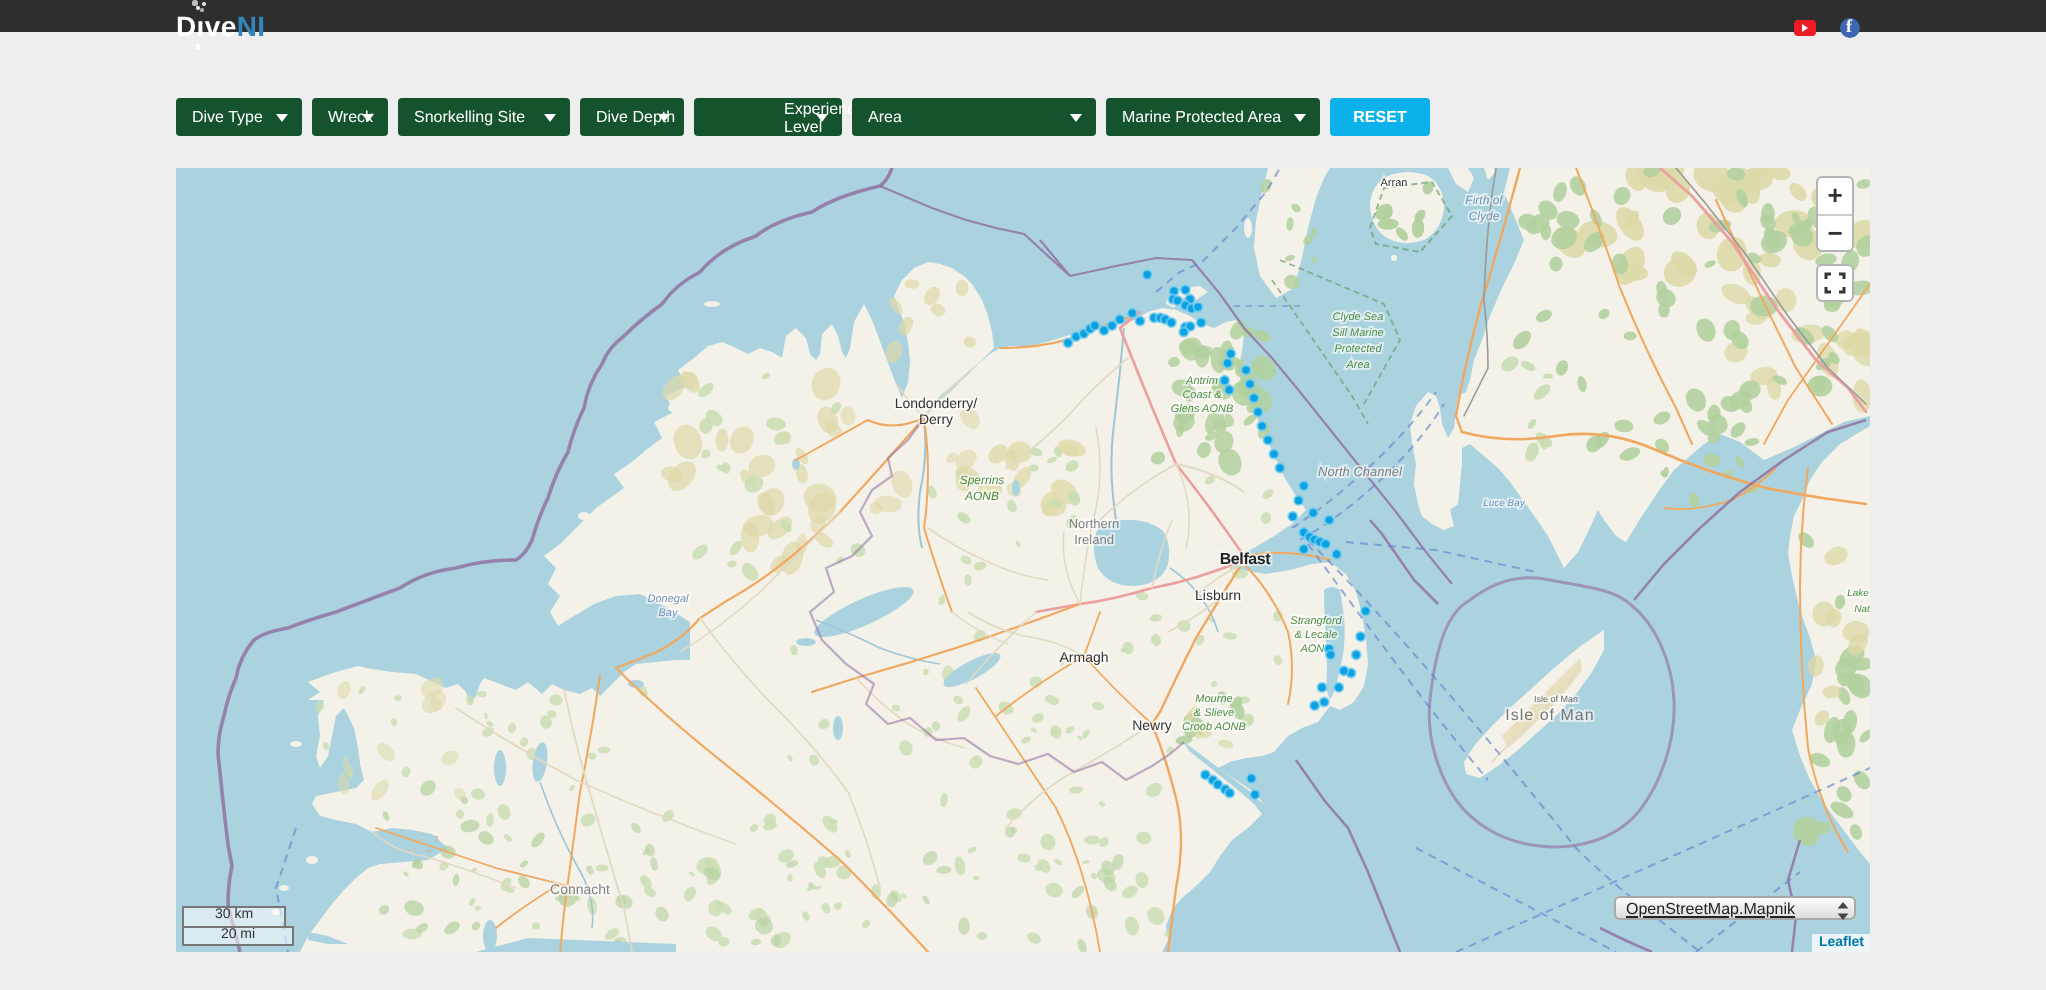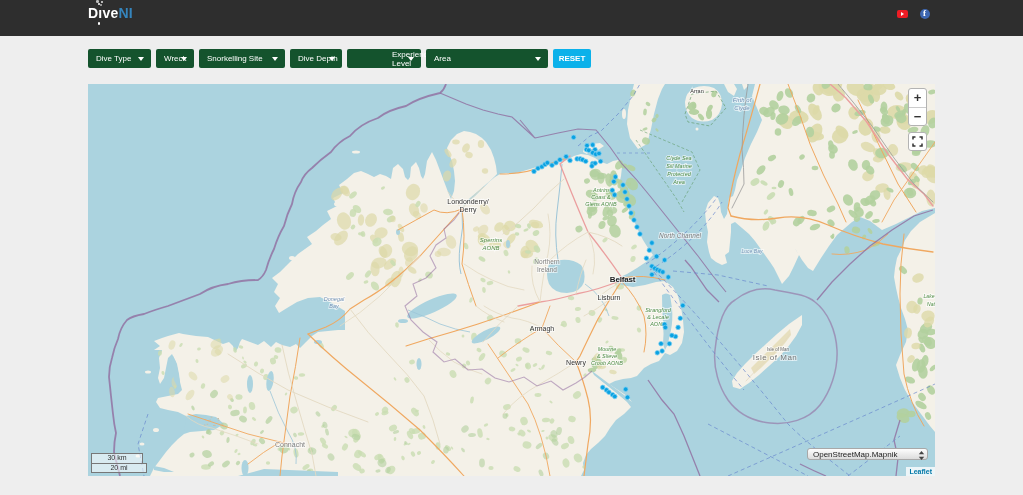--- a/index.html
+++ b/index.html
@@ -1,66 +1,67 @@
 <!DOCTYPE html>
 <html><head>
 <meta charset="utf-8">
 <style>
 html,body{margin:0;padding:0;background:#eeeeee;font-family:"Liberation Sans",sans-serif;}
 #page{position:relative;width:1023px;height:495px;overflow:hidden;background:#eeeeee;}
 
-#nav{position:absolute;left:0;top:0;width:1023px;height:36px;background:#2e2e2e;}
+#nav{position:absolute;left:0;top:0;width:1023px;height:16px;background:#2e2e2e;}
 #logo{position:absolute;left:88px;top:5px;height:18px;font-size:14px;font-weight:bold;color:#fff;letter-spacing:0.2px;}
 #logo .ni{color:#3585bd;}
 #logo .bub{position:absolute;background:#fff;border-radius:50%;}
 #navlinks{position:absolute;left:352px;top:0;height:28px;display:flex;align-items:center;}
 #navlinks a{color:#fff;font-size:8.5px;letter-spacing:-0.3px;font-weight:bold;text-decoration:none;margin:0 6.6px;white-space:nowrap;}
 #yt{position:absolute;left:897px;top:10px;width:11px;height:8px;background:#ed1c24;border-radius:2px;}
 #yt:after{content:"";position:absolute;left:4px;top:2px;border-left:3.5px solid #fff;border-top:2px solid transparent;border-bottom:2px solid transparent;}
 #fb{position:absolute;left:920px;top:9px;width:10px;height:10px;background:#3e67b1;border-radius:50%;}
 #fb:after{content:"f";position:absolute;left:3px;top:-1px;color:#fff;font-size:9px;font-weight:bold;font-family:"Liberation Serif",serif;}
 
 #search{position:absolute;left:88px;top:28px;width:847px;height:15px;background:#fff;}
 #search span{color:#9a9a9a;font-size:9px;position:absolute;left:6px;top:3px;}
 
 #filters{position:absolute;left:88px;top:49px;height:19px;display:flex;}
 .fbtn{background:#14532d;color:#fff;font-size:8px;height:19px;border-radius:2px;margin-right:5px;position:relative;display:flex;align-items:center;padding-left:8px;box-sizing:border-box;}
 .fbtn .arr{position:absolute;right:7px;top:8px;width:0;height:0;border-left:3.5px solid transparent;border-right:3.5px solid transparent;border-top:4px solid #fff;}
-#reset{background:#0bb1ea;color:#fff;font-weight:bold;font-size:8px;height:19px;width:38px;border-radius:2px;display:flex;align-items:center;justify-content:center;}
+#reset{background:#0bb1ea;color:#fff;font-weight:bold;font-size:8px;height:19px;width:50px;border-radius:2px;display:flex;align-items:center;justify-content:center;}
 
 #map{position:absolute;left:88px;top:84px;width:847px;height:392px;background:#abd3df;overflow:hidden;}
 #map svg{position:absolute;left:0;top:0;}
 
 .lbox{position:absolute;background:#fff;border:1px solid #b3b3b3;border-radius:3px;box-sizing:border-box;}
 #zoomctl{left:820px;top:4px;width:19px;height:38px;}
 #zoomctl .zb{width:100%;height:18px;text-align:center;font-size:13px;font-weight:bold;color:#333;line-height:18px;}
 #zoomctl .sep{border-top:1px solid #ccc;}
 #fullctl{left:820px;top:48px;width:19px;height:19px;}
 #scalectl{position:absolute;left:3px;top:369px;font-size:7px;color:#333;}
 .sline{background:rgba(255,255,255,0.55);border:1.5px solid #777;text-align:center;line-height:8px;box-sizing:border-box;}
 #skm{width:52px;height:10px;border-bottom:none;}
 #smi{width:56px;height:10px;}
-#layersel{position:absolute;left:719px;top:364px;width:121px;height:12px;background:linear-gradient(#fdfdfd,#dcdcdc);border:1px solid #a8a8a8;border-radius:3px;font-size:8px;color:#222;line-height:12px;padding-left:5px;box-sizing:border-box;}
+#layersel{position:absolute;left:719px;top:364px;width:121px;height:12px;background:linear-gradient(#fdfdfd,#dcdcdc);border:1px solid #a8a8a8;border-radius:3px;font-size:8px;color:#222;line-height:12px;padding-left:5px;box-sizing:border-box;text-decoration:underline;}
 #attrib{position:absolute;right:0px;top:383px;height:9px;background:rgba(255,255,255,0.78);font-size:7px;color:#0078A8;padding:0 3px;line-height:9px;font-weight:bold;}
 </style>
 </head>
 <body>
 <div id="page">
   <div id="nav">
     <div id="logo">Dıve<span class="ni">NI</span><span class="bub" style="width:2.2px;height:2.2px;left:10px;top:-2px;"></span><span class="bub" style="width:1.8px;height:1.8px;left:13px;top:-4px;opacity:.85;"></span><span class="bub" style="width:2.6px;height:2.6px;left:8px;top:-5px;opacity:.7;"></span><span class="bub" style="width:1.6px;height:1.6px;left:12px;top:-1px;opacity:.6;"></span><span class="bub" style="width:2.6px;height:2.6px;left:9.6px;top:17px;"></span></div>
     <div id="yt"></div>
     <div id="fb"></div>
   </div>
   <div id="filters">
     <div class="fbtn" style="width:63px;">Dive Type<span class="arr"></span></div>
     <div class="fbtn" style="width:38px;">Wreck<span class="arr"></span></div>
     <div class="fbtn" style="width:86px;">Snorkelling Site<span class="arr"></span></div>
     <div class="fbtn" style="width:52px;">Dive Depth<span class="arr"></span></div>
     <div class="fbtn" style="width:74px;padding-left:45px;">Experience Level<span class="arr"></span></div>
     <div class="fbtn" style="width:122px;">Area<span class="arr"></span></div>
+    <div class="fbtn" style="width:107px;">Marine Protected Area<span class="arr"></span></div>
     <div id="reset">RESET</div>
   </div>
   <div id="map">
     <svg width="847" height="392" viewBox="0 0 847 392">
 <rect x="0" y="0" width="847" height="392" fill="#abd3df"></rect>
 <path d="M257,227 L244,219 L232,213 L220,214 L209,218 L199,224 L191,229 L187,222 L192,214 L186,208 L190,200 L184,194 L192,188 L198,182 L204,176 L210,170 L217,165 L224,160 L219,153 L228,147 L235,141 L243,135 L239,127 L249,122 L245,114 L255,109 L251,101 L259,95 L266,89 L273,87 L280,90 L286,93 L292,90 L298,92 L303,95 L305,84 L310,80 L315,85 L317,93 L320,96 L322,93 L323,83 L328,78 L331,84 L333,92 L335,95 L337,90 L339,77 L344,68 L348,76 L351,84 L354,92 L357,100 L360,108 L363,115 L366,107 L367,97 L366,87 L364,77 L361,70 L359,64 L363,56 L369,50 L376,47 L382,48 L388,50 L394,54 L398,58 L403,66 L406,74 L408,82 L409,90 L403,96 L396,102 L389,108 L382,114 L377,120 L374,124 L380,118 L387,112 L394,105 L401,98 L407,93 L412,90 L418,89 L424,90 L432,88 L442,85 L452,82 L462,80 L472,78 L479,76 L486,72 L493,70 L500,71 L507,74 L513,78 L519,80 L525,77 L530,76 L534,83 L533,92 L531,101 L534,111 L538,120 L543,130 L547,139 L551,148 L555,156 L560,164 L565,171 L558,178 L549,184 L539,190 L530,194 L524,197 L533,201 L545,203 L557,201 L568,198 L577,197 L585,203 L590,212 L593,223 L595,236 L596,248 L594,259 L589,267 L582,271 L577,269 L571,277 L563,280 L556,284 L549,292 L543,294 L535,295 L527,297 L521,300 L527,304 L533,308 L539,312 L544,318 L536,312 L528,306 L519,299 L511,293 L504,288 L500,282 L506,290 L514,297 L523,304 L531,311 L539,318 L543,323 L536,330 L528,336 L522,344 L517,352 L510,359 L503,365 L498,371 L495,379 L496,386 L493,392 L62,392 L66,384 L72,376 L78,368 L84,361 L90,355 L96,350 L102,348 L114,347 L126,346 L136,340 L128,333 L118,331 L108,330 L98,332 L90,328 L80,326 L72,324 L68,318 L70,314 L80,312 L90,310 L94,306 L92,298 L90,288 L88,278 L84,270 L80,274 L78,284 L76,294 L72,300 L70,294 L72,284 L71,274 L74,266 L66,266 L72,262 L66,257 L74,254 L80,252 L91,249 L95,250 L108,252 L120,253 L135,260 L141,258 L145,262 L147,268 L150,264 L152,258 L154,255 L162,258 L170,261 L176,257 L183,263 L188,258 L194,261 L202,263 L208,260 L212,264 L218,258 L224,252 L230,248 L240,247 L250,246 L257,246 Z" fill="#f4f1e8"></path>
 <ellipse cx="68" cy="346" rx="3" ry="2" fill="#f4f1e8"></ellipse>
 <ellipse cx="54" cy="360" rx="2.5" ry="1.5" fill="#f4f1e8"></ellipse>
 <ellipse cx="50" cy="372" rx="2.5" ry="1.5" fill="#f4f1e8"></ellipse>
 <ellipse cx="60" cy="288" rx="3" ry="1.5" fill="#f4f1e8"></ellipse>

